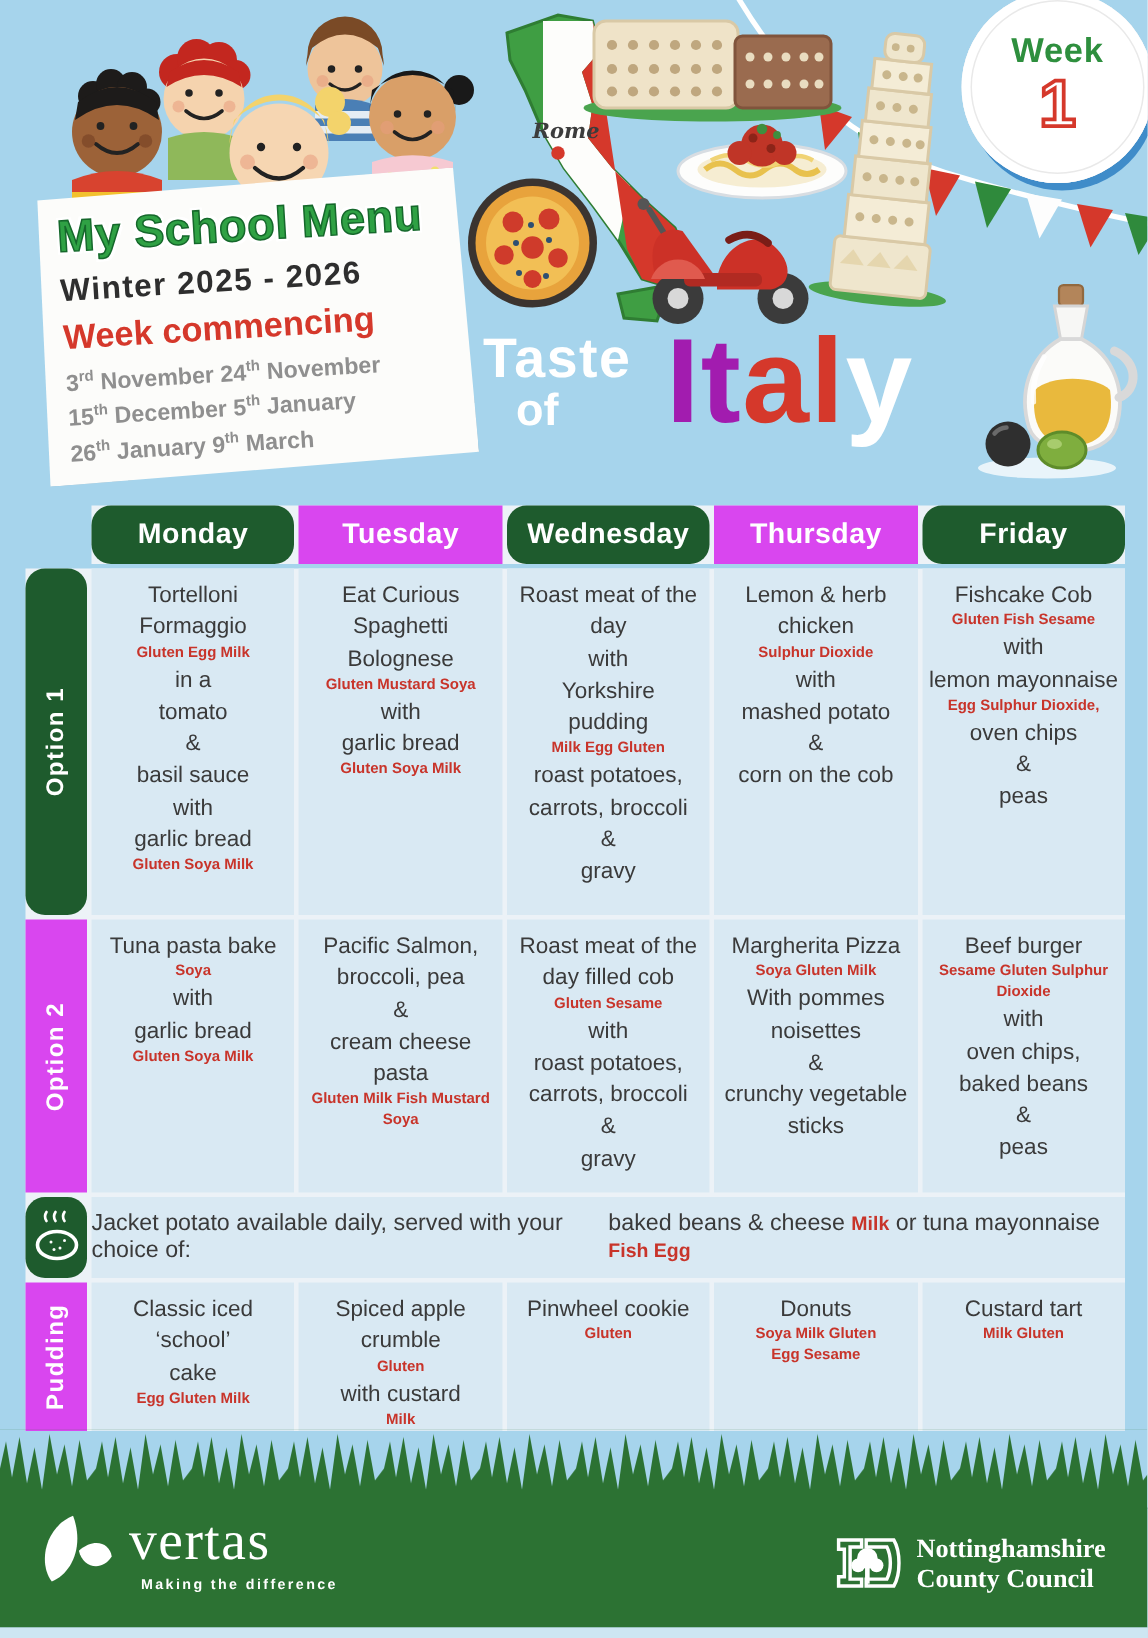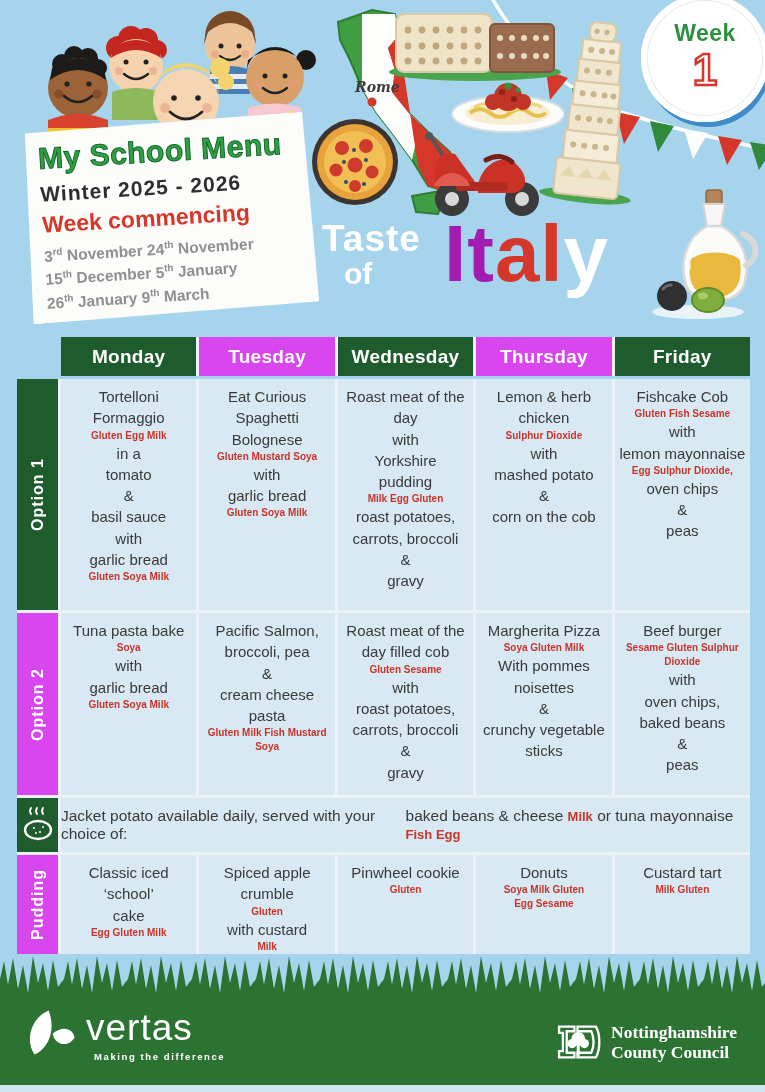--- a/index.html
+++ b/index.html
@@ -49,21 +49,21 @@
 
   .taste-word1{left:322px;top:218px;font-size:37px;font-weight:800;color:#fff;letter-spacing:1px;z-index:4;}
   .taste-word2{left:344px;top:257px;font-size:30px;font-weight:800;color:#fff;z-index:4;}
   .taste-country{left:444px;top:214px;font-size:80px;font-weight:800;letter-spacing:1px;line-height:1;z-index:4;}
 
   
   .tbl{position:absolute;left:17px;top:337px;width:733px;}
   .hdr-row{display:flex;gap:3px;height:39px;margin-left:44px;background:#ecf2f7;}
   .day-cell{flex:1;display:flex;align-items:center;justify-content:center;
     color:#fff;font-size:19px;font-weight:800;letter-spacing:.3px;}
-  .bg-g{background:#1e5b2d;}
+  .bg-g{background:#1e5b2d;border-radius:13px;}
   .bg-r{background:#d946ef;}
   .tbl-body{display:flex;flex-direction:column;gap:3px;background:#ecf2f7;margin-top:3px;}
   .trow{display:flex;gap:3px;}
   .rlabel{width:41px;flex:0 0 41px;display:flex;align-items:center;justify-content:center;}
   .vtext{
     writing-mode:vertical-rl;transform:rotate(180deg);
     color:#fff;font-size:16px;font-weight:800;letter-spacing:1px;white-space:nowrap;
   }
   .cell{flex:1;background:#d9e9f3;padding:7px 3px 4px;text-align:center;box-sizing:border-box;}
   .line{font-size:15px;color:#3a3a3a;line-height:1.42;}
@@ -78,21 +78,21 @@
   .h-pud{height:99px;}
 
   
   .footer{position:absolute;left:0;top:953px;width:765px;height:132px;}
   .grass{display:block;}
   .green-band{width:765px;height:80px;background:#2c7233;margin-top:-1px;}
   .bottom-strip{position:absolute;left:0;top:1085px;width:765px;height:7px;background:#cde6f2;}
 
   .vertas{left:24px;top:1008px;display:flex;align-items:flex-start;z-index:6;}
   .vertas-text{margin-left:10px;color:#fff;}
-  .vertas-name{font-size:37px;font-weight:500;letter-spacing:1px;line-height:1.1;}
+  .vertas-name{font-size:37px;font-weight:500;letter-spacing:1px;line-height:1.1;font-family:Liberation Serif, serif;}
   .vertas-tag{font-size:9.5px;font-weight:700;letter-spacing:1.6px;margin:2px 0 0 8px;}
 
   .council{left:556px;top:1022px;display:flex;align-items:center;z-index:6;}
   .council-text{margin-left:9px;color:#fff;font-family:"Liberation Serif", serif;
     font-size:17.5px;font-weight:700;line-height:1.15;}
 </style>
 </head>
 <body>
 
 <div class="hero">

